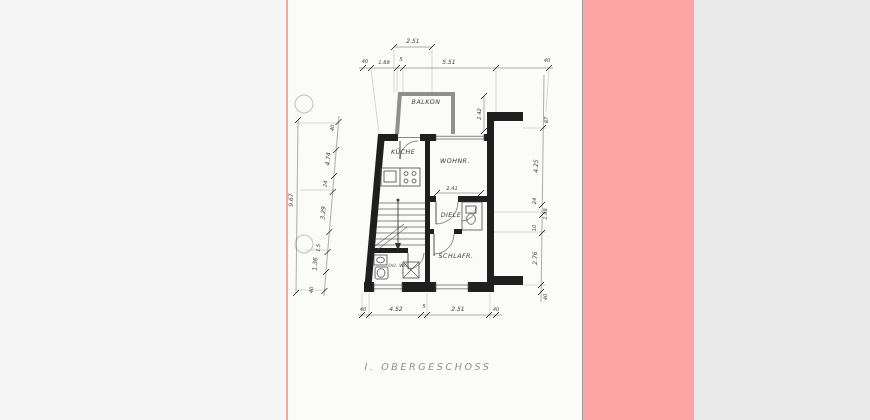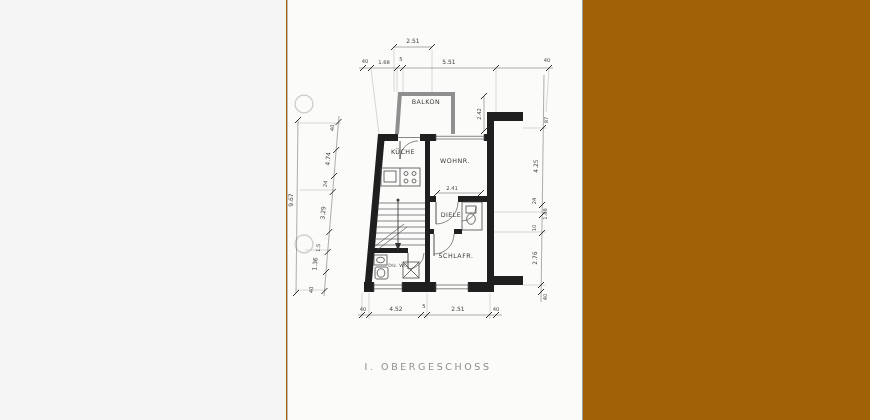--- a/index.html
+++ b/index.html
@@ -1,17 +1,17 @@
 <!DOCTYPE html>
 <html><head>
 <meta charset="utf-8">
 <style>
   html,body{margin:0;padding:0;background:#e9e9e9;}
-  .stage{position:relative;width:870px;height:420px;overflow:hidden;
-         background:#a16207;font-family:"DejaVu Sans",sans-serif;}
+  .stage{position:relative;width:694px;height:420px;overflow:hidden;
+         background:#fca5a5;font-family:"DejaVu Sans",sans-serif;font-style:italic;}
   .backdrop-left{position:absolute;left:0;top:0;width:286px;height:420px;background:#f5f5f5;}
   .paper{position:absolute;left:287px;top:0;width:296px;height:420px;background:#fbfbfa;
          border-left:1px solid #bdbdbd;border-right:1px solid #9e9e9e;box-sizing:border-box;}
   svg.plan{position:absolute;left:0;top:0;}
   .wall{fill:#1f1f1f;stroke:none;}
   .gwall{fill:#8f8f8f;stroke:none;}
   .thin{stroke:#3c3c3c;stroke-width:.9;fill:none;}
   .fine{stroke:#555;stroke-width:.7;fill:none;}
   .fix{stroke:#4a4a4a;stroke-width:.8;fill:none;}
   .dim{stroke:#777;stroke-width:.6;fill:none;}

